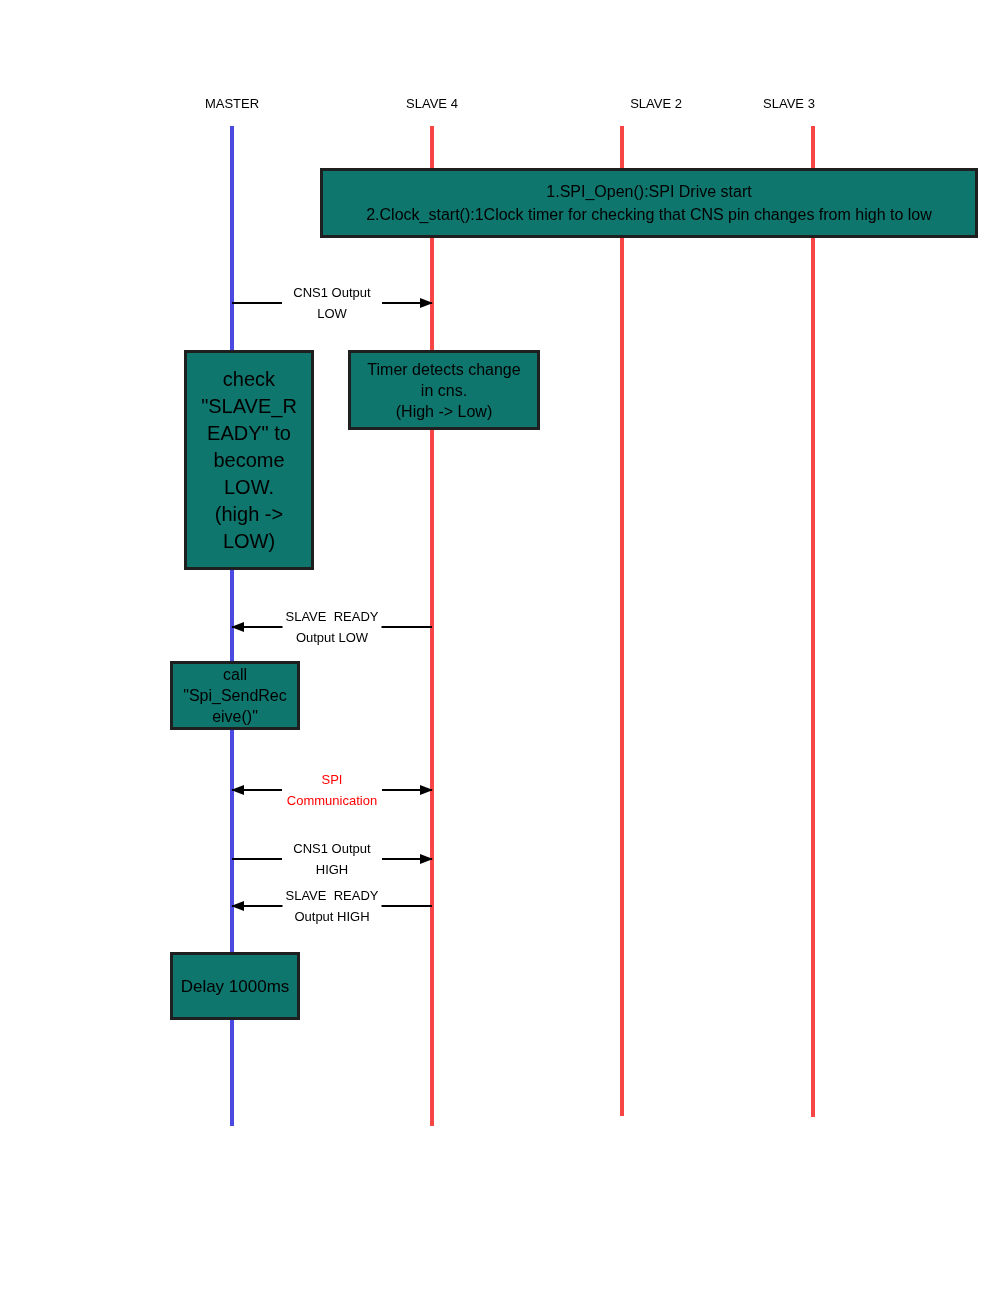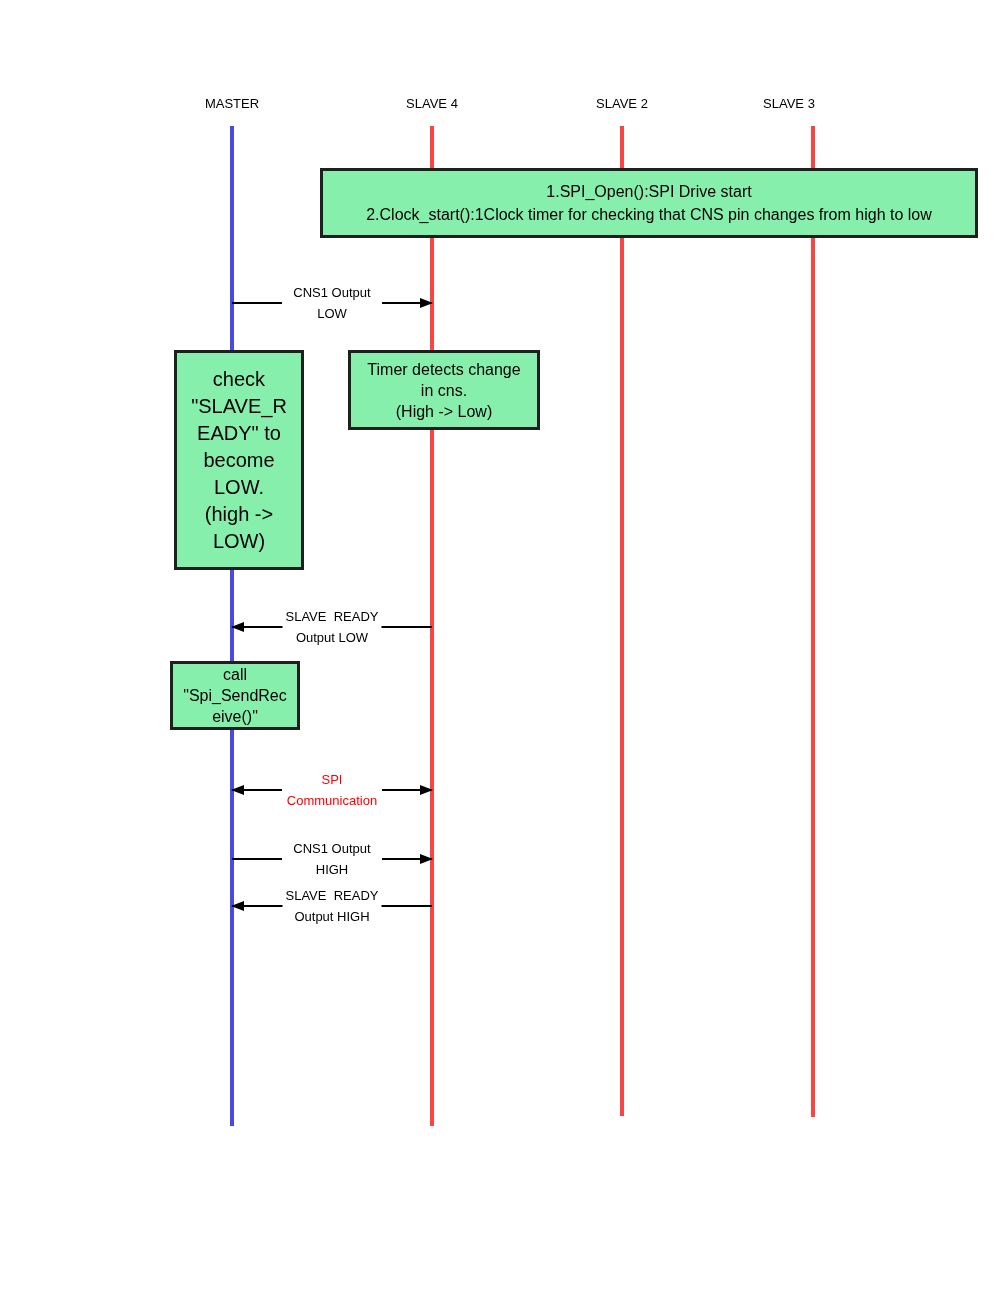--- a/index.html
+++ b/index.html
@@ -12,27 +12,27 @@
     font-size:13px;line-height:16px;color:#000;z-index:3;
   }
   .lifeline{position:absolute;top:126px;width:4px;z-index:1;}
   .lifeline.master{background:var(--master-lifeline,#4a4ae0);}
   .lifeline.slave{background:var(--slave-lifeline,#f84545);}
   .ll-master{left:230px;height:1000px;}
   .ll-slave1{left:430px;height:1000px;}
   .ll-slave2{left:620px;height:990px;}
   .ll-slave3{left:811px;height:991px;}
   .note{
-    position:absolute;box-sizing:border-box;background:#86efac;
+    position:absolute;box-sizing:border-box;background:#0f766e;
     border:3px solid var(--box-border,#1f1f1f);
     display:flex;align-items:center;justify-content:center;
     text-align:center;white-space:pre-wrap;z-index:2;
   }
   .note-top{left:320px;top:168px;width:658px;height:70px;font-size:16px;line-height:23px;}
-  .note-check{left:174px;top:350px;width:130px;height:220px;font-size:20px;line-height:27px;}
+  .note-check{left:184px;top:350px;width:130px;height:220px;font-size:20px;line-height:27px;}
   .note-timer{left:348px;top:350px;width:192px;height:80px;font-size:16px;line-height:21px;}
   .note-transaction{left:348px;top:470px;width:192px;height:82px;font-size:16px;line-height:21px;}
   .note-call{left:170px;top:661px;width:130px;height:69px;font-size:16px;line-height:21px;}
   .note-delay{left:170px;top:952px;width:130px;height:68px;font-size:17px;line-height:21px;}
   .note-bottom{left:170px;top:1162px;width:706px;height:128px;font-size:21px;line-height:29px;}
   .msg{position:absolute;left:232px;width:200px;height:44px;z-index:2;}
   .msg-line{
     position:absolute;left:0;right:0;top:50%;margin-top:-1px;height:2px;
     background:var(--message-line,#000);
   }
@@ -59,21 +59,21 @@
   .m-cns1-high{top:837px;}
   .m-ready-high{top:884px;}
 </style>
 </head>
 <body>
 
 <div class="canvas">
 
   <div class="actor-label" style="left:172px;">MASTER</div>
   <div class="actor-label" style="left:372px;">SLAVE 4</div>
-  <div class="actor-label" style="left:562px;">SLAVE 2</div>
+  <div class="actor-label" style="left:562px;text-align:right;">SLAVE 2</div>
   <div class="actor-label" style="left:729px;">SLAVE 3</div>
 
   <div class="lifeline master ll-master"></div>
   <div class="lifeline slave ll-slave1"></div>
   <div class="lifeline slave ll-slave2"></div>
   <div class="lifeline slave ll-slave3"></div>
 
   <div class="note note-top">1.SPI_Open():SPI Drive start
 2.Clock_start():1Clock timer for checking that CNS pin changes from high to low</div>
 
@@ -120,15 +120,16 @@
     <div class="msg-label">CNS1 Output HIGH</div>
   </div>
 
   <div class="msg m-ready-high">
     <div class="msg-line"></div>
     <div class="head head-left"></div>
     <div class="msg-label">SLAVE  READY
 Output HIGH</div>
   </div>
 
+  <div class="note note-delay">Delay 1000ms</div>
 
 
 </div>
 
 </body></html>

